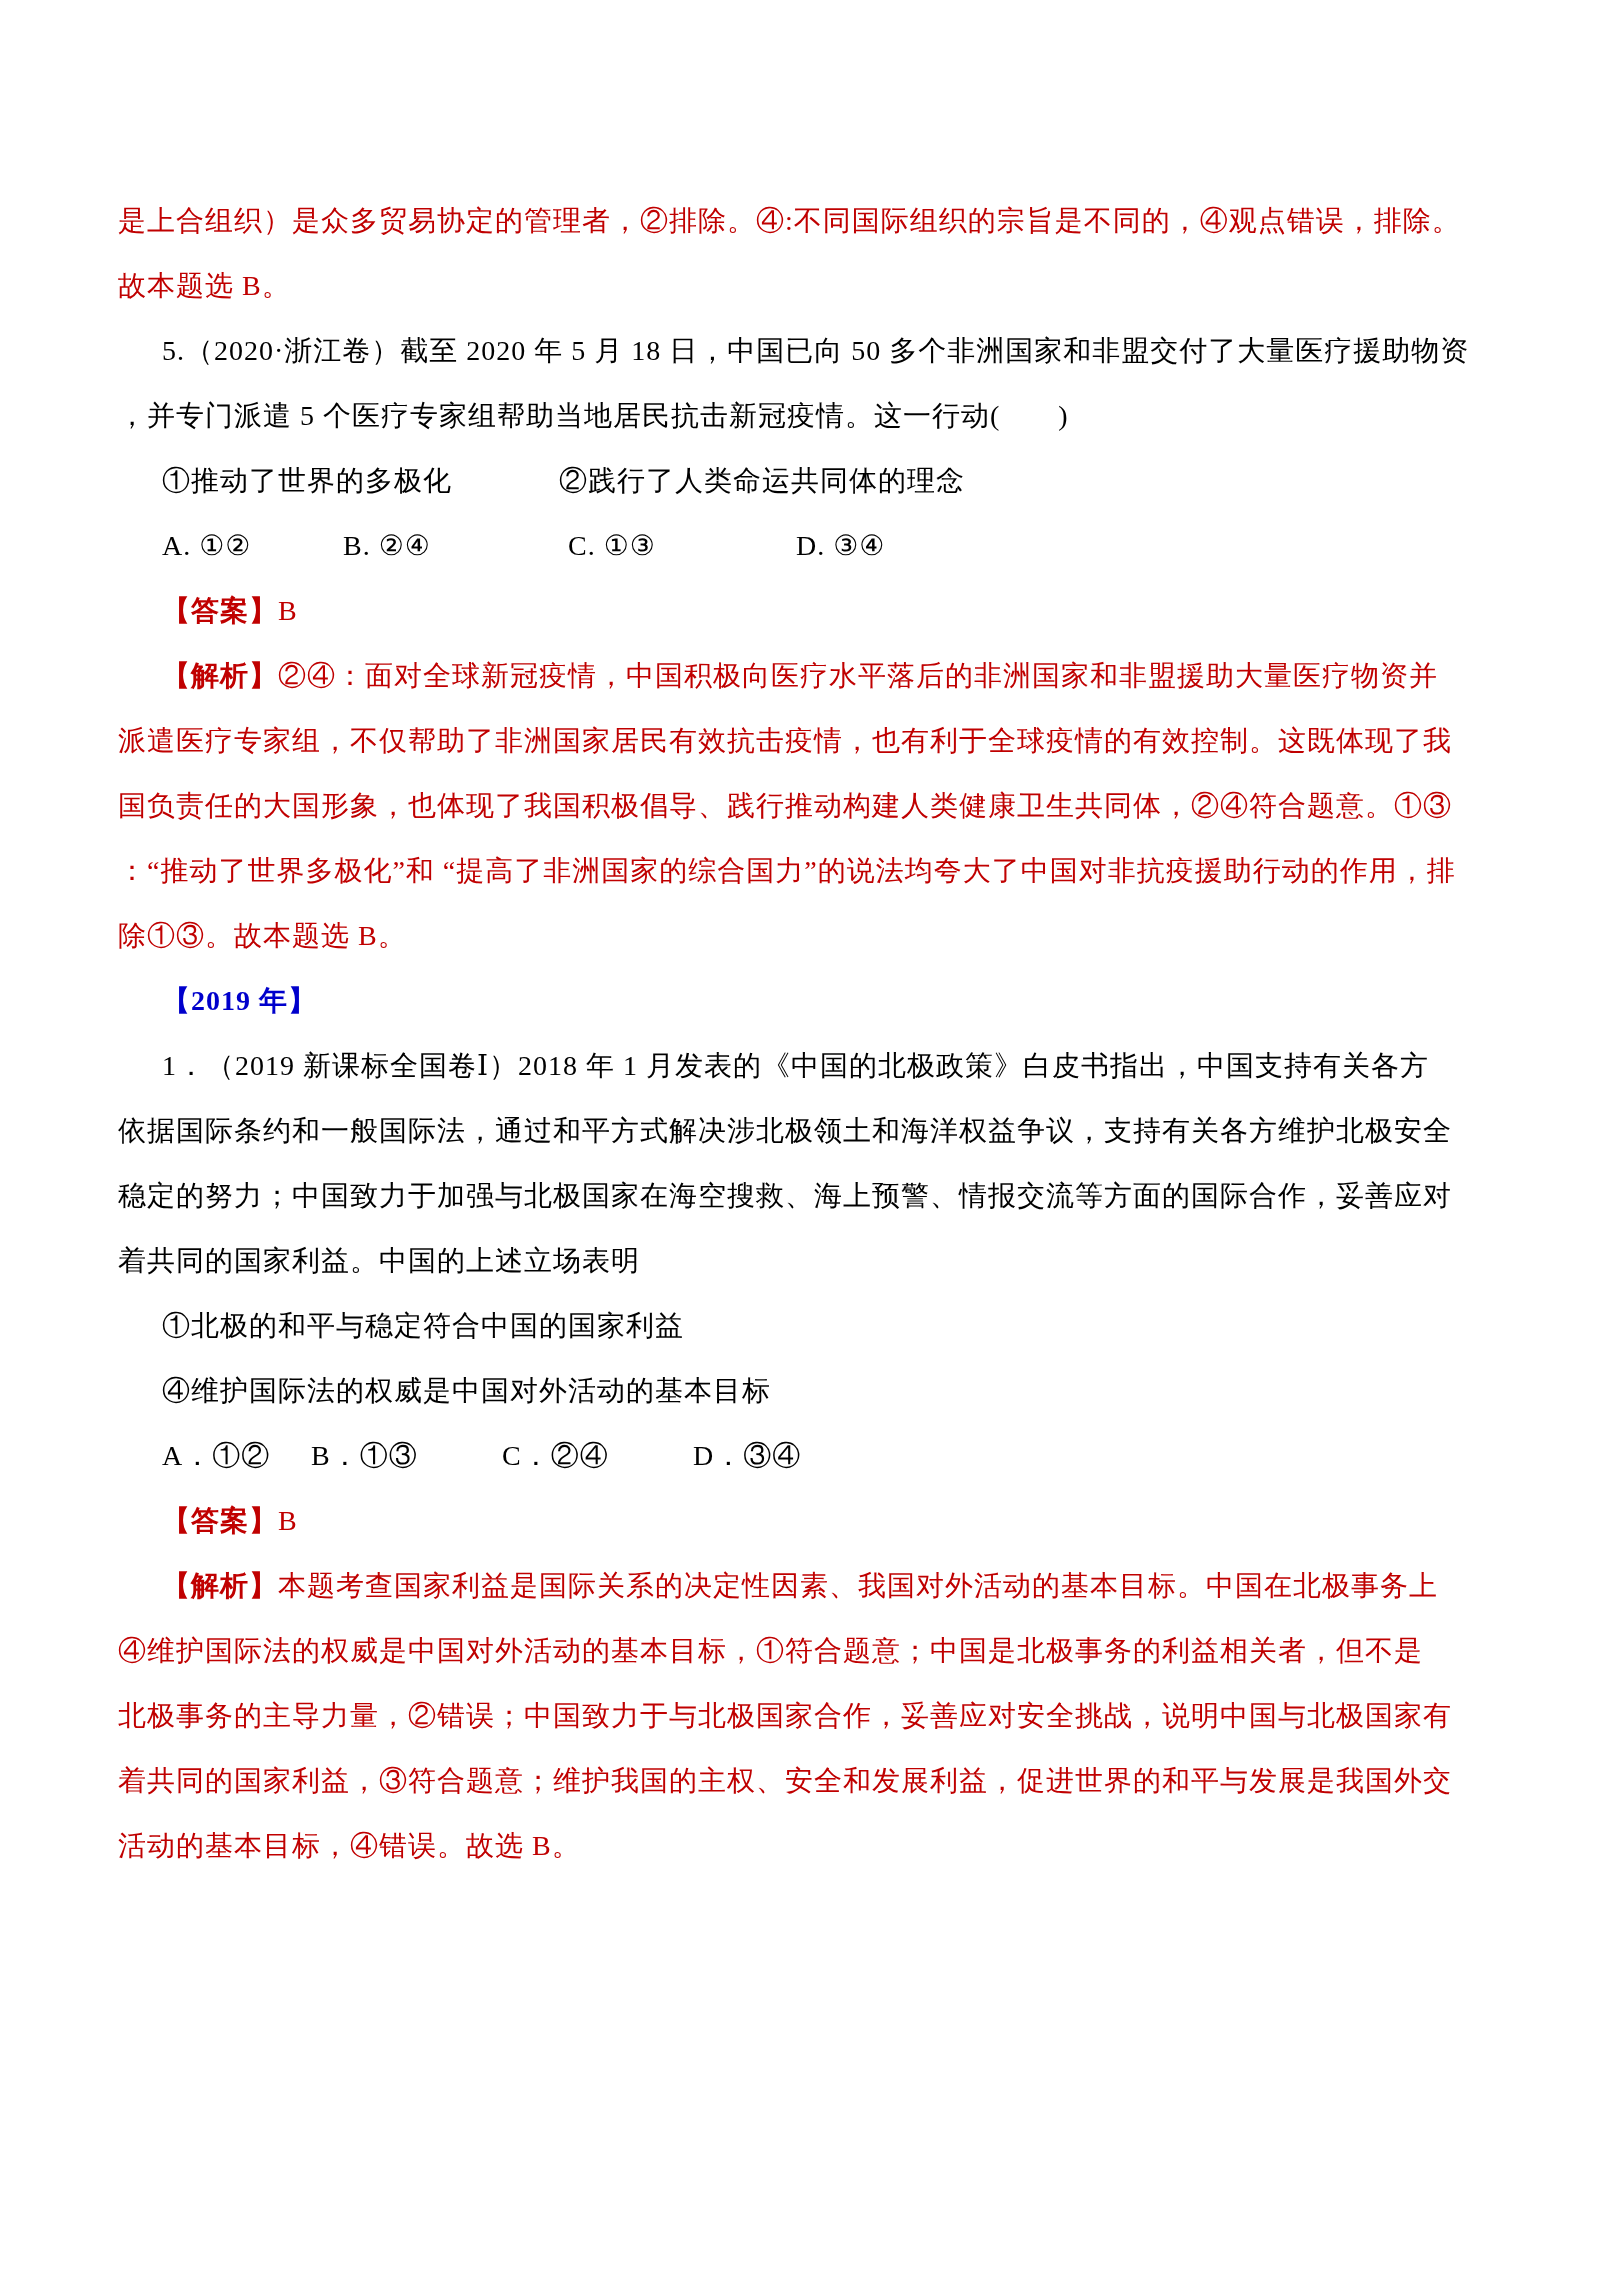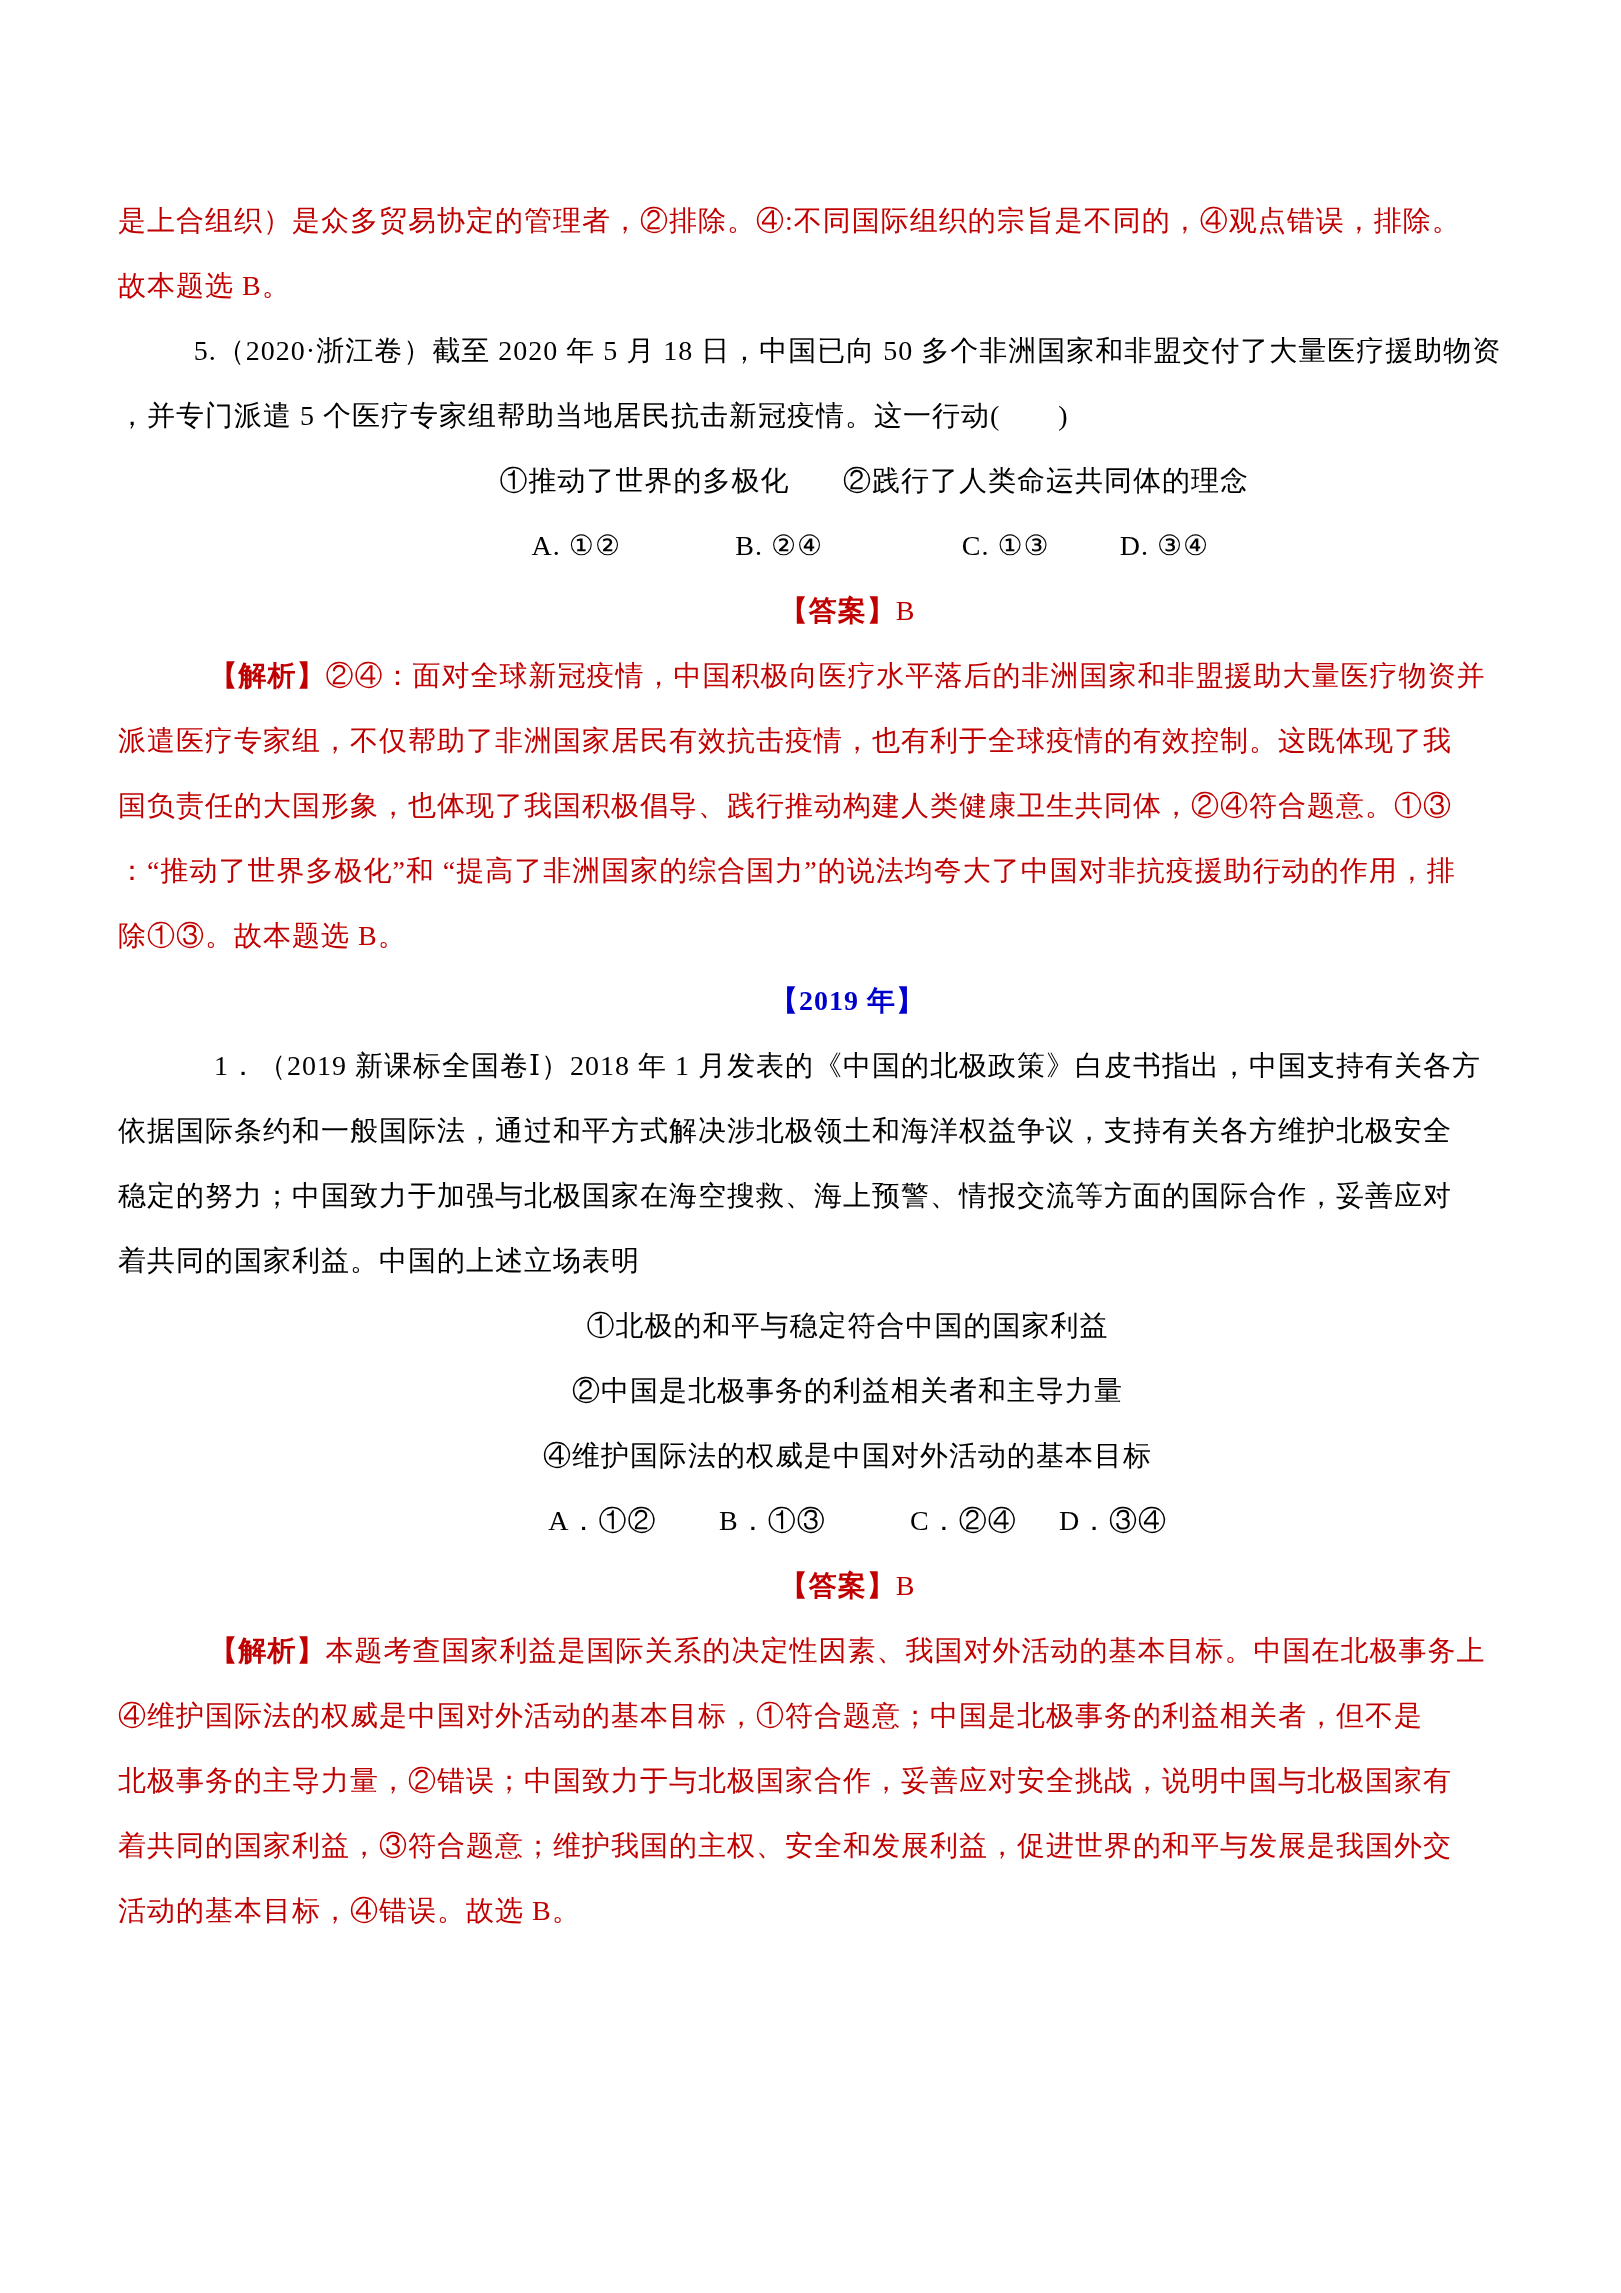--- a/index.html
+++ b/index.html
@@ -11,21 +11,21 @@
     box-sizing: border-box;
     padding: 188px 88px 0 118px;
     overflow: hidden;
     font-family: "Liberation Serif", "DejaVu Serif", serif;
     font-size: 28px;
     line-height: 65px;
     color: var(--ink, #000000);
     letter-spacing: 1px;
   }
   .ln { white-space: nowrap; }
-  .indent { padding-left: 44px; text-align: center; }
+  .indent { padding-left: 44px; }
   .red  { color: var(--red, #c00000); }
   .blue { color: var(--blue, #0000cc); }
   .b { font-weight: bold; }
   .cols .col-l { display: inline-block; width: 397px; }
   .choices5 span { display: inline-block; }
   .choices5 span:nth-child(1) { width: 181px; }
   .choices5 span:nth-child(2) { width: 225px; }
   .choices5 span:nth-child(3) { width: 228px; }
   .choices1 span { display: inline-block; }
   .choices1 span:nth-child(1) { width: 149px; }
@@ -64,21 +64,20 @@
   <div class="ln red">除①③。故本题选 B。</div>
 
   <div class="ln blue b indent">【2019 年】</div>
 
   <div class="ln indent">1．（2019 新课标全国卷Ⅰ）2018 年 1 月发表的《中国的北极政策》白皮书指出，中国支持有关各方</div>
   <div class="ln">依据国际条约和一般国际法，通过和平方式解决涉北极领土和海洋权益争议，支持有关各方维护北极安全</div>
   <div class="ln">稳定的努力；中国致力于加强与北极国家在海空搜救、海上预警、情报交流等方面的国际合作，妥善应对</div>
   <div class="ln">着共同的国家利益。中国的上述立场表明</div>
 
   <div class="ln indent">①北极的和平与稳定符合中国的国家利益</div>
-  <div class="ln indent">②中国是北极事务的利益相关者和主导力量</div>
   <div class="ln indent">④维护国际法的权威是中国对外活动的基本目标</div>
 
   <div class="ln indent choices1">
     <span>A．①②</span><span>B．①③</span><span>C．②④</span><span>D．③④</span>
   </div>
 
   <div class="ln red indent">
     <span class="b">【答案】</span><span>B</span>
   </div>
 

